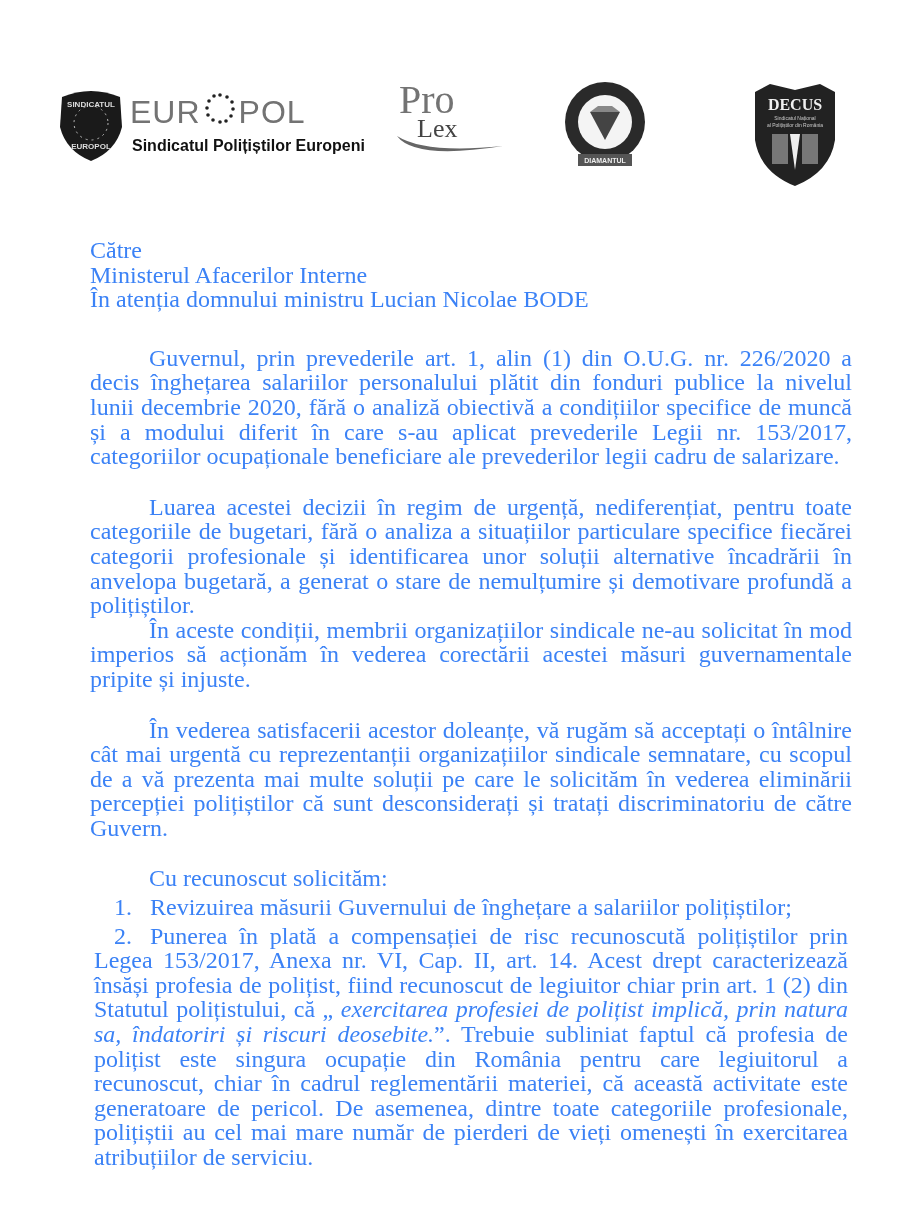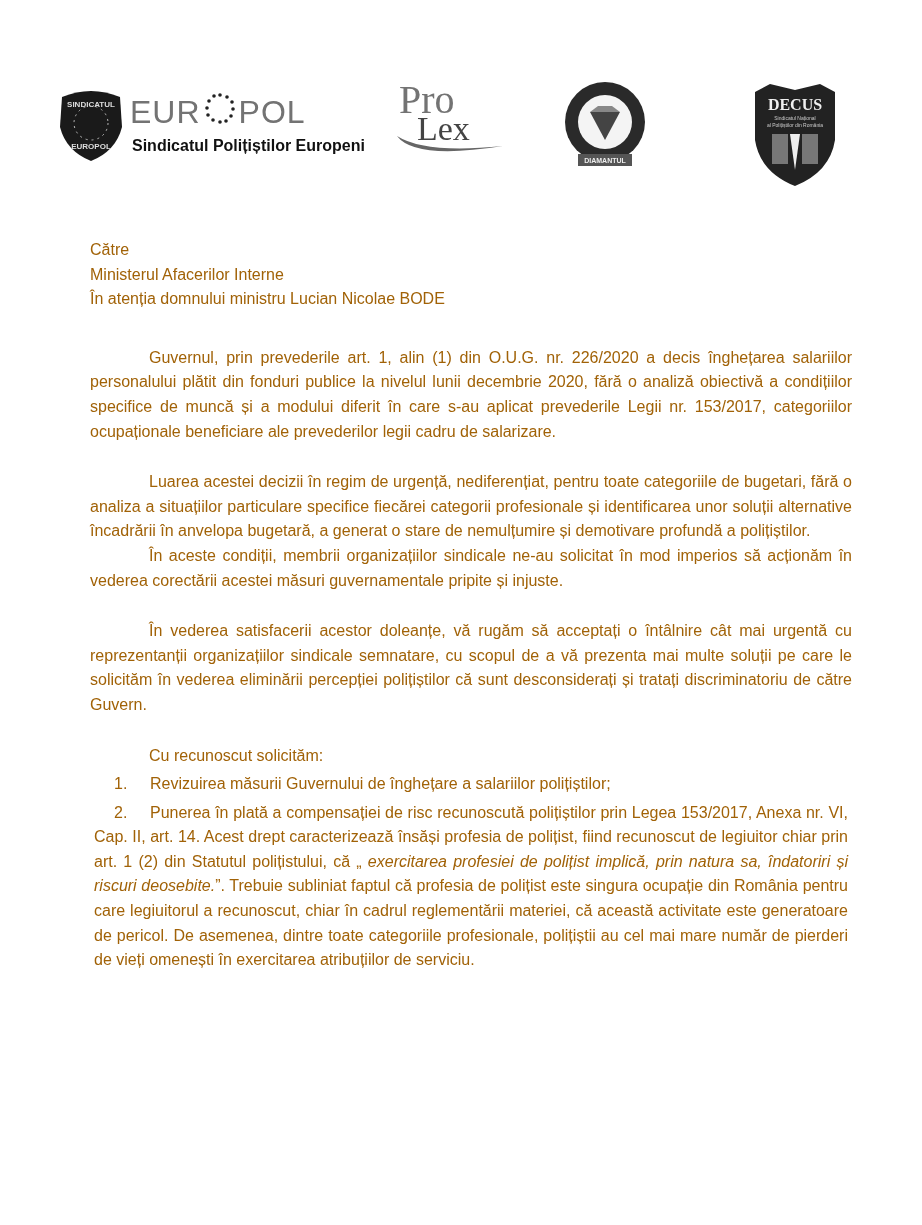--- a/index.html
+++ b/index.html
@@ -9,28 +9,28 @@
   
   .logo { position: absolute; }
   .europol { left: 56px; top: 85px; width: 270px; height: 80px; }
   .europol .shield { position: absolute; left: 0; top: 2px; width: 70px; height: 76px; }
   .europol .brand { position: absolute; left: 74px; top: 2px; font-family: "Liberation Sans", sans-serif; font-size: 32px; letter-spacing: 1px; color: #737373; line-height: 50px; }
   .europol .brand .ring { display:inline-block; width: 34px; height: 34px; position: relative; vertical-align: -2px; margin: 0 2px; }
   .europol .sub { position: absolute; left: 76px; top: 52px; font-family: "Liberation Sans", sans-serif; font-size: 16px; font-weight: bold; color: #111; white-space: nowrap; }
 
   .prolex { left: 395px; top: 82px; width: 110px; height: 80px; }
   .prolex .p1 { position: absolute; left: 4px; top: 0; font-family: "Liberation Serif", serif; font-size: 40px; color: #737373; line-height: 36px; }
-  .prolex .p2 { position: absolute; left: 22px; top: 30px; font-family: "Liberation Serif", serif; font-size: 34px; color: #444; line-height: 34px; }
+  .prolex .p2 { position: absolute; left: 22px; top: 30px; font-family: "Liberation Serif", serif; font-size: 26px; color: #444; line-height: 34px; }
   .prolex svg { position: absolute; left: 0; top: 50px; }
 
   .diamant { left: 560px; top: 78px; width: 90px; height: 100px; }
   .decus { left: 750px; top: 80px; width: 90px; height: 110px; }
 
   
-  .letter { position: absolute; left: 90px; top: 238px; width: 762px; font-family: Liberation Sans, sans-serif; font-size: 16px; line-height: 24.6px; color: #a16207; }
+  .letter { position: absolute; left: 90px; top: 238px; width: 762px; font-family: Liberation Serif, serif; font-size: 24px; line-height: 24.6px; color: #3b82f6; }
   .addr p { margin: 0; }
   .para { margin: 0; text-align: justify; text-indent: 59px; }
   .gap-lg { height: 26px; }
   .list-item { margin: 4px; text-align: justify; }
   .list-item .num { display: inline-block; width: 36px; text-align: left; padding-left: 20px; box-sizing: content-box; }
   .list-item.first .num { padding-left: 20px; }
   em { font-style: italic; }
 </style>
 </head>
 <body>

